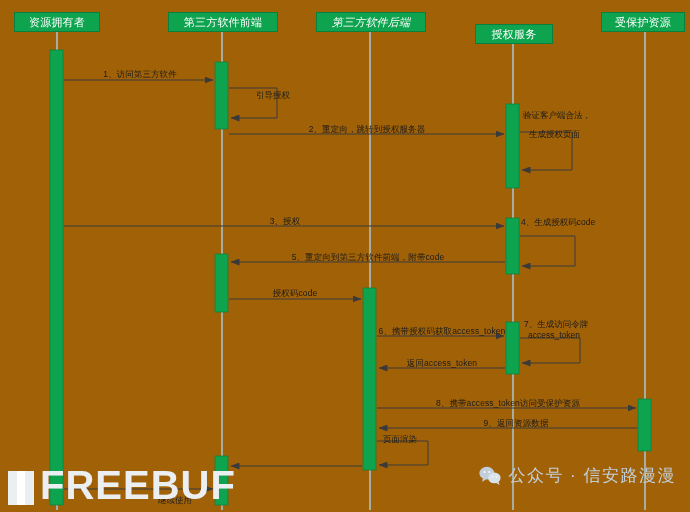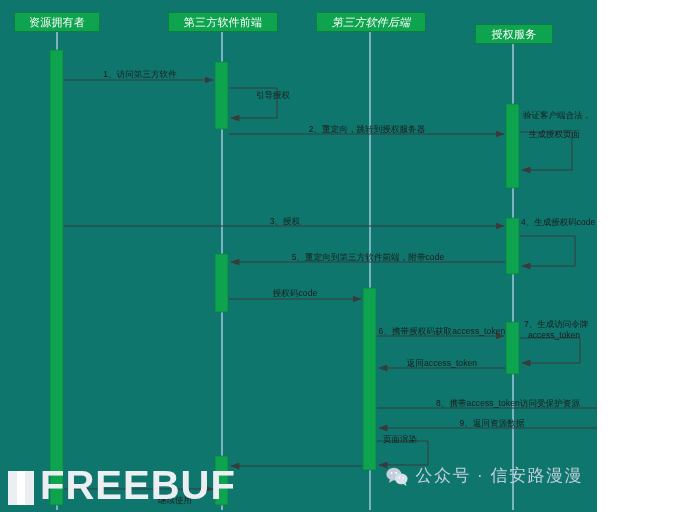--- a/index.html
+++ b/index.html
@@ -6,23 +6,23 @@
   html, body {
     margin: 0;
     padding: 0;
     background: #ffffff;
   }
   body {
     font-family: "Liberation Sans", "DejaVu Sans", sans-serif;
   }
   #canvas {
     position: relative;
-    width: 597px;
+    width: 690px;
     height: 512px;
-    background: #0f766e;
+    background: #a16207;
     overflow: hidden;
   }
   #svg-layer {
     position: absolute;
     left: 0;
     top: 0;
     width: 690px;
     height: 512px;
   }
   .actor-box {
@@ -86,21 +86,20 @@
     color: #eceff1;
     letter-spacing: 1px;
     line-height: 40px;
     font-family: "Liberation Sans", sans-serif;
   }
   #wechat-mark {
     position: absolute;
     right: 14px;
     top: 466px;
     display: flex;
-    align-items: center;
     gap: 7px;
     pointer-events: none;
   }
   #wechat-mark .wc-icon {
     width: 22px;
     height: 19px;
     position: relative;
   }
   #wechat-mark .wc-text {
     font-size: 17px;
@@ -192,21 +191,21 @@
   <div class="msg-label center" style="left:368px; top:252px;">5、重定向到第三方软件前端，附带code</div>
 
   <div class="msg-label center" style="left:295px; top:288px;">授权码code</div>
 
   <div class="msg-label center" style="left:442px; top:326px;">6、携带授权码获取access_token</div>
 
   <div class="msg-label center" style="left:442px; top:358px;">返回access_token</div>
 
   <div class="msg-label center" style="left:508px; top:398px;">8、携带access_token访问受保护资源</div>
 
-  <div class="msg-label center" style="left:492px; top:418px;">9、返回资源数据</div>
+  <div class="msg-label center" style="left:516px; top:418px;">9、返回资源数据</div>
 
   <div class="msg-label center" style="left:138px; top:495px;margin-left:37px;">继续使用</div>
 
   <div class="note-label" style="left:236px; top:90px;margin-left:20px;">引导授权</div>
 
   <div class="note-label" style="left:523px; top:110px;">验证客户端合法，</div>
   <div class="note-label" style="left:529px; top:121px;margin-top:8px;">生成授权页面</div>
 
   <div class="note-label" style="left:521px; top:217px;">4、生成授权码code</div>
 

